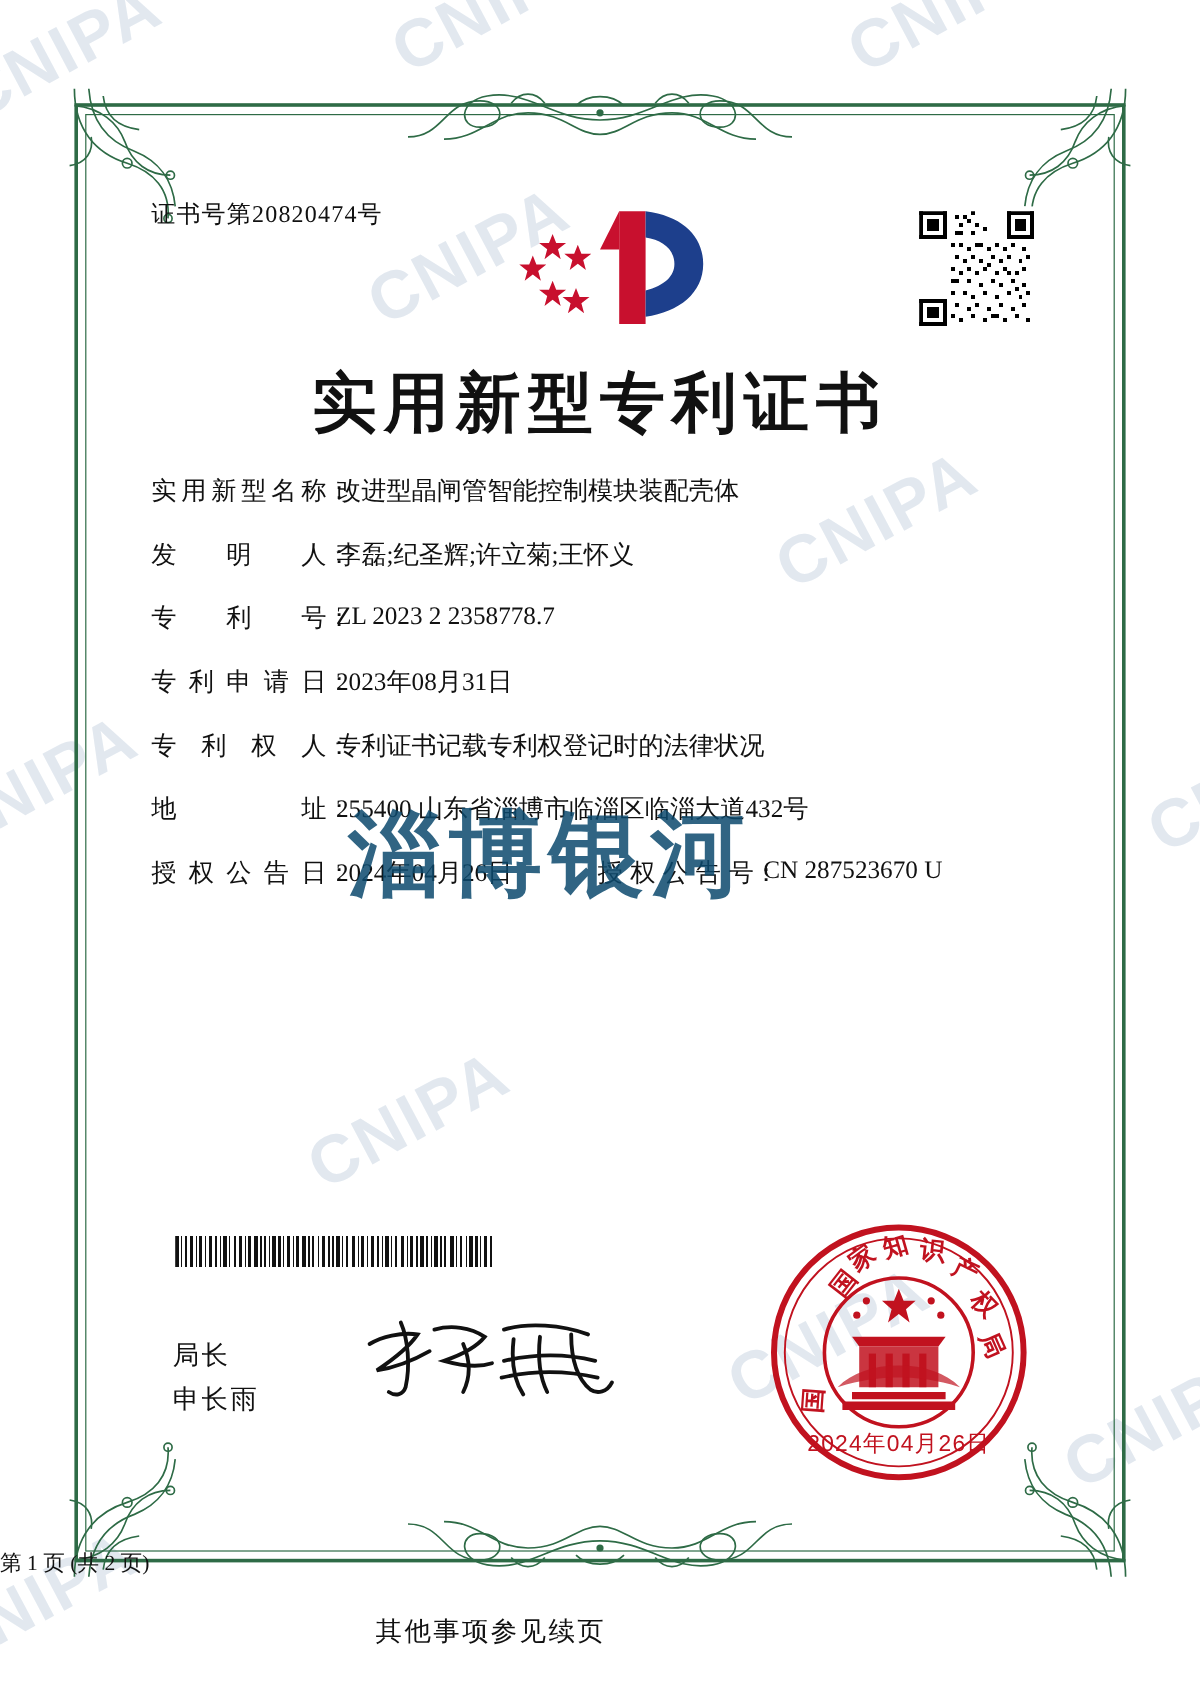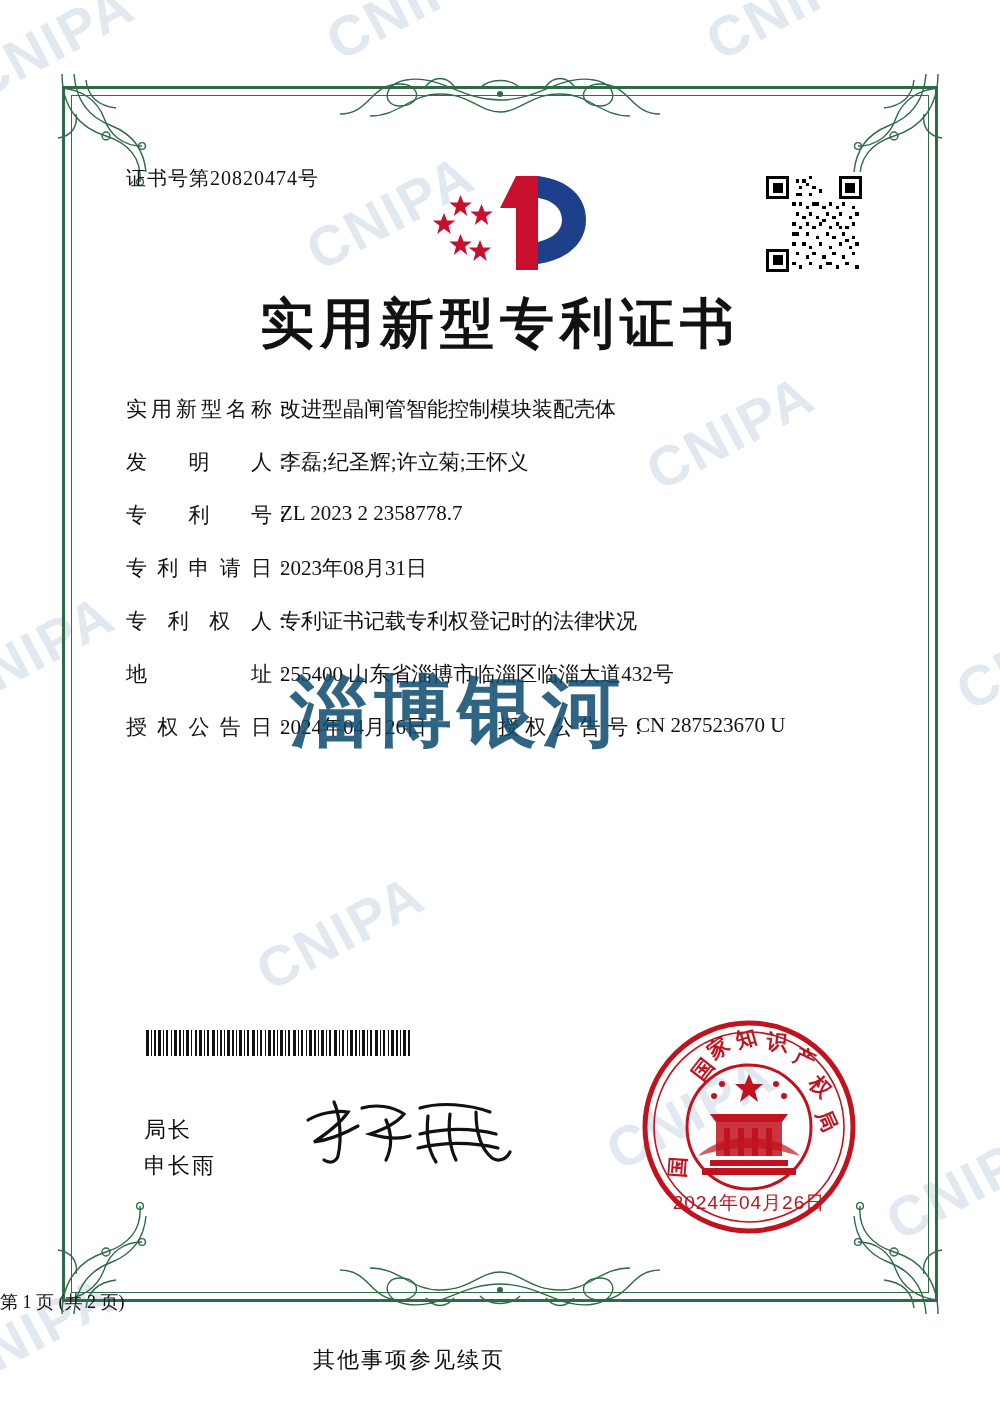--- a/index.html
+++ b/index.html
@@ -109,21 +109,21 @@
     left: 762px;
     top: 172px;
     width: 96px;
     height: 96px;
     background: #ffffff;
     padding: 4px;
     box-sizing: content-box;
   }
   .title {
     position: absolute;
-    top: 288px;
+    top: 300px;
     left: 0;
     width: 1000px;
     text-align: center;
     font-size: 54px;
     font-weight: bold;
     letter-spacing: 6px;
     font-family: "DejaVu Serif", "Liberation Serif", serif;
   }
 
   .fields {

